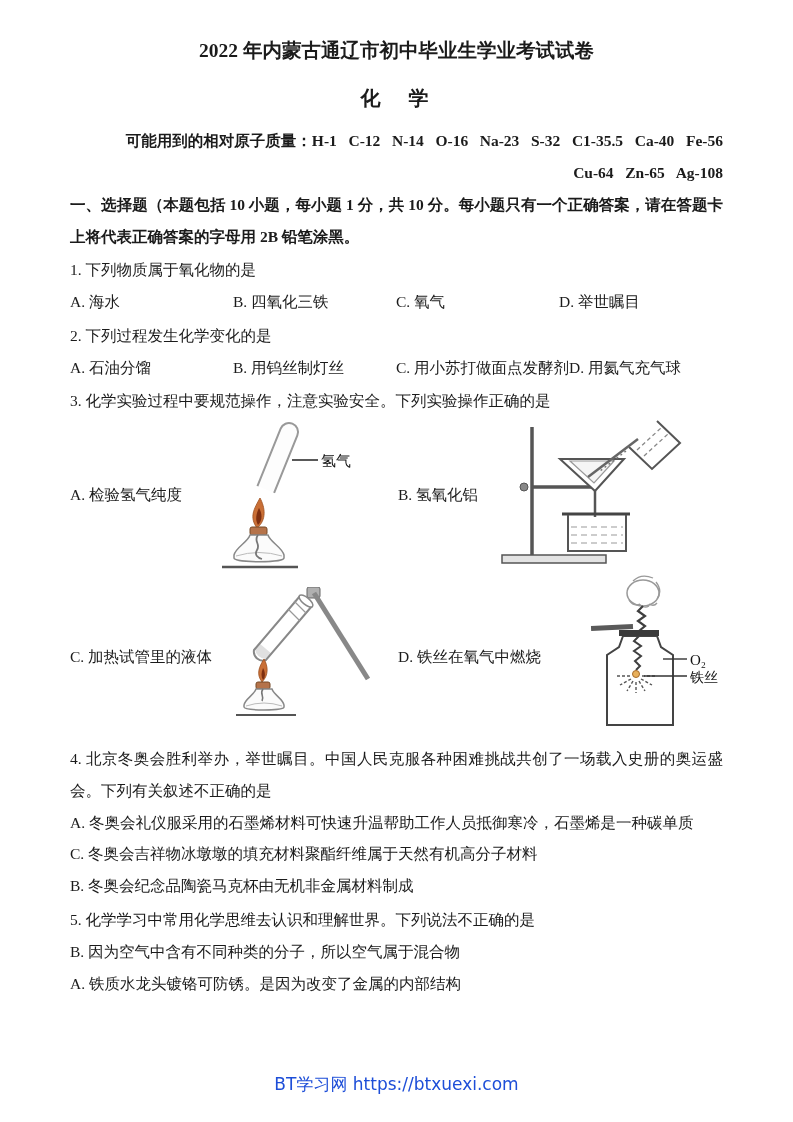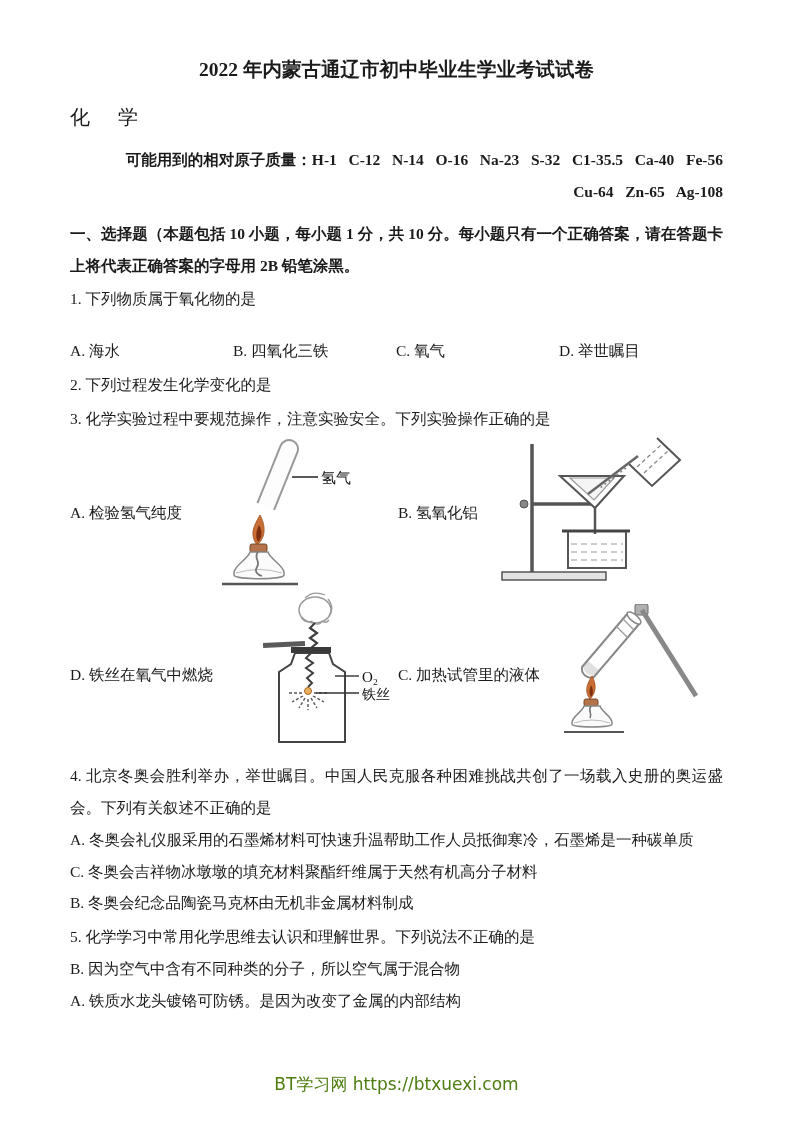--- a/index.html
+++ b/index.html
@@ -6,58 +6,58 @@
   .page {
     position:relative;
     width:793px; height:1122px;
     margin:0 auto;
     background:#ffffff;
     color:#1b1b1b;
     font-family:"Liberation Serif","DejaVu Serif",serif;
     font-size:15.5px;
     line-height:2.05;
     box-sizing:border-box;
-    padding:56px 70px 0 70px;
+    padding:37px 70px 0 70px;
     overflow:hidden;
   }
   .title {
     margin:0; text-align:center;
     font-size:19.5px; font-weight:bold; line-height:1.4;
   }
   .subject {
-    margin:14px 0 6px 0; text-align:left;
-    font-size:20px; font-weight:normal; letter-spacing:4px;
+    margin:14px 0 6px 0; text-align:center;
+    font-size:20px; font-weight:bold; letter-spacing:4px;
     white-space:pre;
   }
   p { margin:0; }
   .bold { font-weight:bold;text-align:right; }
   .pre  { white-space:pre-wrap; }
-  .intro { text-align:justify; margin-top:10px; }
+  .intro { text-align:justify; margin-top:0; }
   .stem  { margin-top:2px; }
-  .opt-row { display:flex; flex-wrap:nowrap;margin-top:20px; }
+  .opt-row { display:flex; flex-wrap:nowrap; }
   .opt { flex:0 0 auto; min-width:163px; white-space:nowrap; }
   .opt.last { min-width:0; }
   .opt-line { margin:0; }
 
   .diagram-grid {
     display:grid;
     grid-template-columns:328px 1fr;
     align-items:center;
     margin:2px 0 2px 0;
   }
   .dcell { display:flex; align-items:center; }
   .dlabel { flex:0 0 auto; white-space:nowrap; }
   .dcell svg { flex:0 0 auto; display:block; margin-left:6px; }
 
   .svgtext { font-family:"Liberation Serif","DejaVu Serif",serif; fill:#111; }
 
   .watermark {
     position:absolute; left:0; right:0; bottom:28px;
     text-align:center;
-    color:#4d7c0f;
+    color:#1d4ed8;
     font-family:"DejaVu Sans","Liberation Sans",sans-serif;
     font-size:17px; line-height:1.2;
   }
 </style>
 </head>
 <body>
 
 <div class="page">
 
   <h1 class="title">2022 年内蒙古通辽市初中毕业生学业考试试卷</h1>
@@ -73,20 +73,26 @@
     <div class="opt-row">
       <span class="opt">A. 海水</span>
       <span class="opt">B. 四氧化三铁</span>
       <span class="opt">C. 氧气</span>
       <span class="opt last">D. 举世瞩目</span>
     </div>
   </section>
 
   <section>
     <p class="stem">2. 下列过程发生化学变化的是</p>
+    <div class="opt-row">
+      <span class="opt">A. 石油分馏</span>
+      <span class="opt">B. 用钨丝制灯丝</span>
+      <span class="opt">C. 用小苏打做面点发酵剂</span>
+      <span class="opt last">D. 用氦气充气球</span>
+    </div>
   </section>
 
   <section>
     <p class="stem">3. 化学实验过程中要规范操作，注意实验安全。下列实验操作正确的是</p>
 
     <div class="diagram-grid">
 
       <div class="dcell">
         <span class="dlabel">A. 检验氢气纯度</span>
         <svg width="205" height="150" viewBox="0 0 205 150">
@@ -123,20 +129,40 @@
           <line x1="78" y1="95" x2="146" y2="95" stroke="#444" stroke-width="3"></line>
           <path d="M84,96 L84,132 L142,132 L142,96" fill="none" stroke="#555" stroke-width="2"></path>
           <line x1="87" y1="108" x2="139" y2="108" stroke="#999" stroke-width="1.2" stroke-dasharray="6,4"></line>
           <line x1="87" y1="116" x2="139" y2="116" stroke="#999" stroke-width="1.2" stroke-dasharray="6,4"></line>
           <line x1="87" y1="124" x2="139" y2="124" stroke="#999" stroke-width="1.2" stroke-dasharray="6,4"></line>
         </svg>
       </div>
     </div>
 
     <div class="diagram-grid">
+
+      <div class="dcell">
+        <span class="dlabel">C. 加热试管里的液体</span>
+        <svg width="180" height="140" viewBox="0 0 180 140">
+          <rect x="89" y="0" width="13" height="11" rx="2" fill="#b0b0b0" stroke="#666"></rect>
+          <line x1="96" y1="6" x2="150" y2="92" stroke="#888" stroke-width="5"></line>
+          <path d="M41,56 L54,67 L47,72 Q38,70 37,62 Z" fill="#e0e0e0"></path>
+          <path d="M82,9 L36,63 A9,9 0 0 0 48,73 L94,19" fill="none" stroke="#888" stroke-width="2"></path>
+          <ellipse cx="88" cy="14" rx="8.5" ry="3.5" transform="rotate(40 88 14)" fill="#fff" stroke="#888" stroke-width="1.5"></ellipse>
+          <line x1="76" y1="14" x2="88" y2="26" stroke="#999" stroke-width="1.2"></line>
+          <line x1="70" y1="22" x2="82" y2="34" stroke="#999" stroke-width="1.2"></line>
+          <path d="M46,72 C41,80 38,87 44,95 C51,88 50,79 46,72 Z" fill="#c96f36" stroke="#9c4f1f" stroke-width="0.8"></path>
+          <path d="M45,81 C43,86 43,90 45,93 C48,90 47,84 45,81 Z" fill="#7e2f10"></path>
+          <rect x="38" y="95" width="14" height="7" rx="2" fill="#b5734a" stroke="#774a26"></rect>
+          <path d="M38,102 C36,108 27,112 26,118 L26,120 C26,124 66,124 66,120 L66,118 C65,112 56,108 54,102 Z" fill="#fbfbfb" stroke="#888" stroke-width="1.5"></path>
+          <path d="M28,119 Q46,113 64,119" fill="none" stroke="#bbb" stroke-width="1"></path>
+          <path d="M45,102 c-4,5 2,7 -1,12" fill="none" stroke="#777" stroke-width="1.6"></path>
+          <line x1="18" y1="128" x2="78" y2="128" stroke="#555" stroke-width="2.2"></line>
+        </svg>
+      </div>
 
       <div class="dcell">
         <span class="dlabel">D. 铁丝在氧气中燃烧</span>
         <svg width="175" height="168" viewBox="0 0 175 168">
           <ellipse cx="96" cy="20" rx="16" ry="13" fill="#fff" stroke="#999" stroke-width="1.5"></ellipse>
           <path d="M82,27 q5,7 11,4 M92,31 q5,5 10,2 M102,31 q5,3 8,-1" fill="none" stroke="#999" stroke-width="1.3"></path>
           <path d="M109,9 q7,9 1,17 M86,8 q8,-8 20,-3" fill="none" stroke="#999" stroke-width="1.3"></path>
           <path d="M96,33 l-5,5 l7,5 l-7,5 l7,5 l-6,5" fill="none" stroke="#3f3f3f" stroke-width="2.2"></path>
           <path d="M76,63 L72,74 L60,82 L60,152 L126,152 L126,82 L114,74 L110,63 Z" fill="#fff" stroke="#444" stroke-width="2"></path>
           <rect x="44" y="52" width="42" height="5" fill="#5a5a5a" transform="rotate(-3 65 54)"></rect>
@@ -151,40 +177,20 @@
             <line x1="92" y1="108" x2="98" y2="118"></line>
             <line x1="94" y1="106" x2="105" y2="112"></line>
             <line x1="95" y1="103" x2="108" y2="103"></line>
           </g>
           <line x1="116" y1="86" x2="140" y2="86" stroke="#333" stroke-width="1.4"></line>
           <text x="143" y="92" class="svgtext" font-size="15">O₂</text>
           <line x1="97" y1="103" x2="140" y2="103" stroke="#333" stroke-width="1.4"></line>
           <text x="143" y="109" class="svgtext" font-size="14">铁丝</text>
         </svg>
       </div>
-
-      <div class="dcell">
-        <span class="dlabel">C. 加热试管里的液体</span>
-        <svg width="180" height="140" viewBox="0 0 180 140">
-          <rect x="89" y="0" width="13" height="11" rx="2" fill="#b0b0b0" stroke="#666"></rect>
-          <line x1="96" y1="6" x2="150" y2="92" stroke="#888" stroke-width="5"></line>
-          <path d="M41,56 L54,67 L47,72 Q38,70 37,62 Z" fill="#e0e0e0"></path>
-          <path d="M82,9 L36,63 A9,9 0 0 0 48,73 L94,19" fill="none" stroke="#888" stroke-width="2"></path>
-          <ellipse cx="88" cy="14" rx="8.5" ry="3.5" transform="rotate(40 88 14)" fill="#fff" stroke="#888" stroke-width="1.5"></ellipse>
-          <line x1="76" y1="14" x2="88" y2="26" stroke="#999" stroke-width="1.2"></line>
-          <line x1="70" y1="22" x2="82" y2="34" stroke="#999" stroke-width="1.2"></line>
-          <path d="M46,72 C41,80 38,87 44,95 C51,88 50,79 46,72 Z" fill="#c96f36" stroke="#9c4f1f" stroke-width="0.8"></path>
-          <path d="M45,81 C43,86 43,90 45,93 C48,90 47,84 45,81 Z" fill="#7e2f10"></path>
-          <rect x="38" y="95" width="14" height="7" rx="2" fill="#b5734a" stroke="#774a26"></rect>
-          <path d="M38,102 C36,108 27,112 26,118 L26,120 C26,124 66,124 66,120 L66,118 C65,112 56,108 54,102 Z" fill="#fbfbfb" stroke="#888" stroke-width="1.5"></path>
-          <path d="M28,119 Q46,113 64,119" fill="none" stroke="#bbb" stroke-width="1"></path>
-          <path d="M45,102 c-4,5 2,7 -1,12" fill="none" stroke="#777" stroke-width="1.6"></path>
-          <line x1="18" y1="128" x2="78" y2="128" stroke="#555" stroke-width="2.2"></line>
-        </svg>
-      </div>
     </div>
   </section>
 
   <section>
     <p class="stem intro">4. 北京冬奥会胜利举办，举世瞩目。中国人民克服各种困难挑战共创了一场载入史册的奥运盛会。下列有关叙述不正确的是</p>
     <p class="opt-line">A. 冬奥会礼仪服采用的石墨烯材料可快速升温帮助工作人员抵御寒冷，石墨烯是一种碳单质</p>
     <p class="opt-line">C. 冬奥会吉祥物冰墩墩的填充材料聚酯纤维属于天然有机高分子材料</p>
     <p class="opt-line">B. 冬奥会纪念品陶瓷马克杯由无机非金属材料制成</p>
   </section>
 

